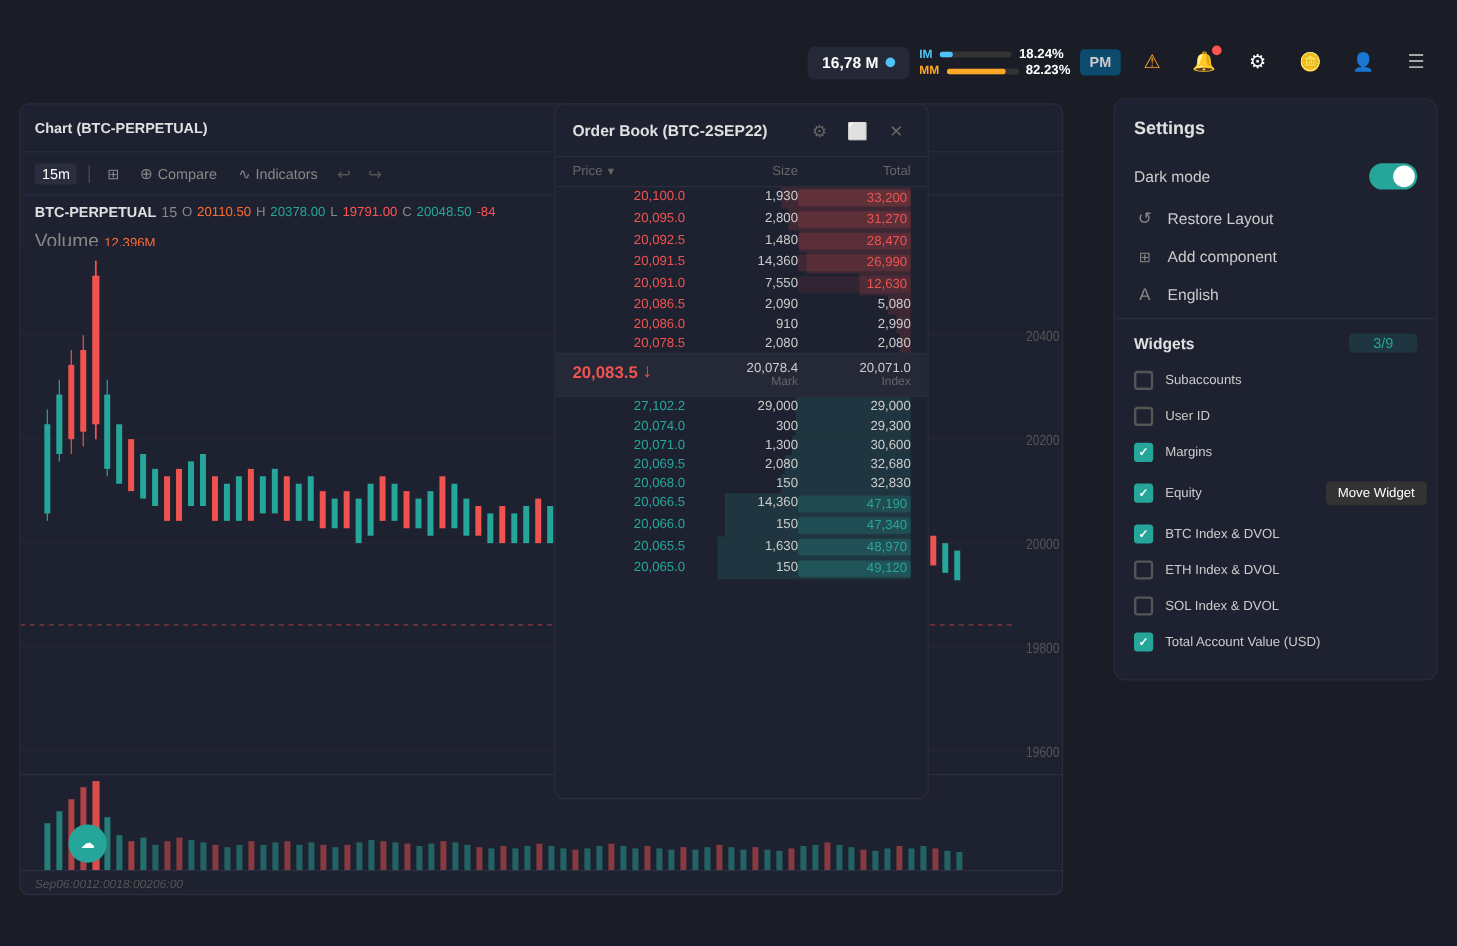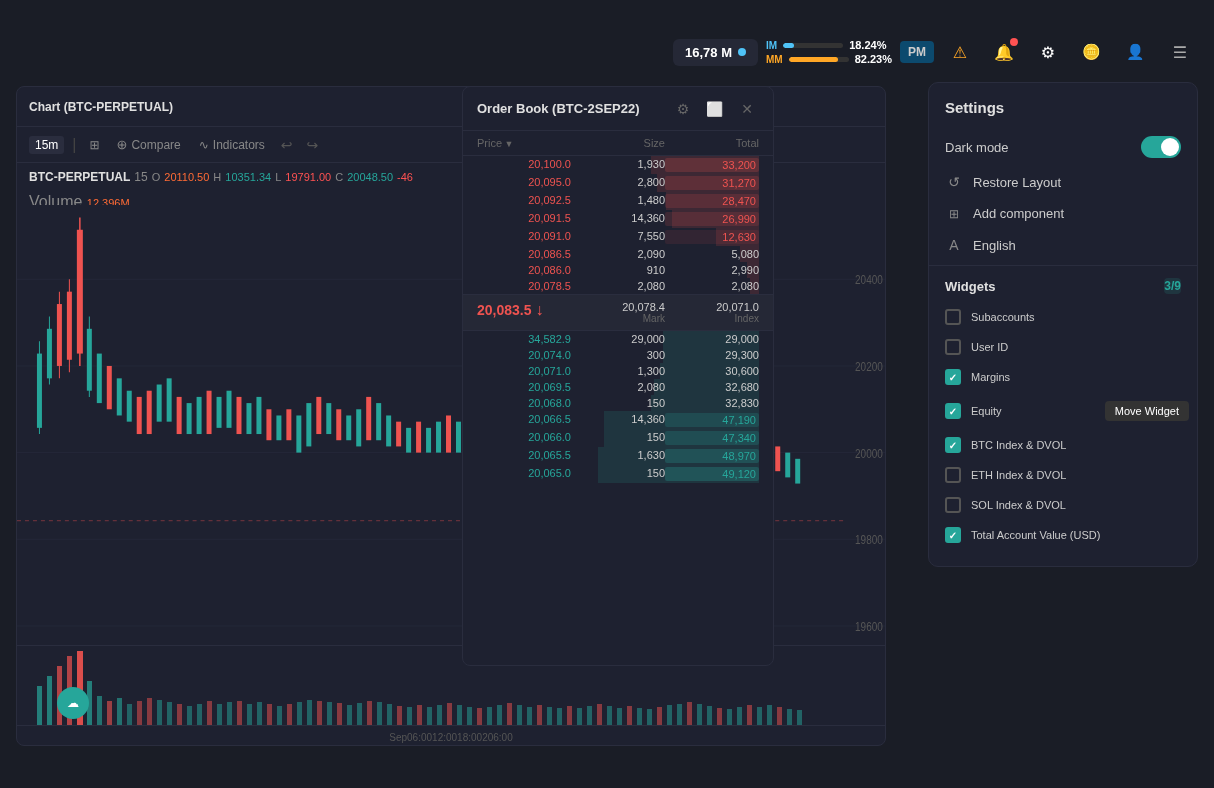--- a/index.html
+++ b/index.html
@@ -179,24 +179,25 @@
       position: relative;
       overflow: hidden;
       background: #1e2130;
     }
     .chart-svg { width: 100%; height: 100%; }
 
     
     .chart-time-axis {
       display: flex;
       align-items: center;
-      justify-content: center;
+      justify-content: flex-start;
       padding: 2px 12px;
       height: 24px;
       border-top: 1px solid #2a2d3e;
+      font-style: italic;
     }
     .time-label { color: #555; font-size: 10px; }
 
     
     .orderbook-panel {
       position: absolute;
       top: 86px;
       left: 462px;
       width: 312px;
       height: 580px;
@@ -339,24 +340,24 @@
       padding: 8px 16px;
     }
     .widgets-title {
       color: #e0e0e0;
       font-size: 13px;
       font-weight: 700;
     }
     .widgets-count {
       color: #26a69a;
       font-size: 12px;
-      font-weight: 700;
+      font-weight: 400;
       background: rgba(38,166,154,0.15);
       border-radius: 4px;
-      padding: 1px 0;
+      padding: 1px 20px;
     }
     .widget-row {
       display: flex;
       align-items: center;
       justify-content: space-between;
       padding: 7px 16px;
       cursor: pointer;
     }
     .widget-row-left {
       display: flex;
@@ -489,26 +490,26 @@
     </div>
     <span class="undo-redo">↩</span>
     <span class="undo-redo">↪</span>
   </div>
   <div class="chart-info-bar">
     <span class="symbol-label">BTC-PERPETUAL</span>
     <span class="interval-label">15</span>
     <span class="ohlc-o">O</span>
     <span class="ohlc-val">20110.50</span>
     <span class="ohlc-h">H</span>
-    <span class="ohlc-hv">10351.34</span>
+    <span class="ohlc-hv">20378.00</span>
     <span class="ohlc-l">L</span>
     <span class="ohlc-lv">19791.00</span>
     <span class="ohlc-c">C</span>
     <span class="ohlc-cv">20048.50</span>
-    <span class="ohlc-chg">-46</span>
+    <span class="ohlc-chg">-84</span>
   </div>
   <div style="padding:2px 12px 0;height:14px;">
     <span class="vol-label">Volume</span>
     <span class="vol-val">12.396M</span>
   </div>
 
   <div class="chart-area">
     <svg class="chart-svg" viewBox="0 0 870 420" preserveAspectRatio="none">
 
       <line x1="0" y1="60" x2="870" y2="60" stroke="#2a2d3e" stroke-width="0.5"></line>
@@ -795,21 +796,21 @@
     </div>
     <div style="text-align:right;">
       <div class="ob-mid-val">20,071.0</div>
       <div class="ob-mid-sub">Index</div>
     </div>
   </div>
 
   <div class="ob-rows">
     <div class="ob-row buy">
       <div class="bar" style="width:31%;"></div>
-      <span class="ob-cell buy-price">34,582.9</span>
+      <span class="ob-cell buy-price">27,102.2</span>
       <span class="ob-cell">29,000</span>
       <span class="ob-cell">29,000</span>
     </div>
     <div class="ob-row buy">
       <div class="bar" style="width:31%;"></div>
       <span class="ob-cell buy-price">20,074.0</span>
       <span class="ob-cell">300</span>
       <span class="ob-cell">29,300</span>
     </div>
     <div class="ob-row buy">

